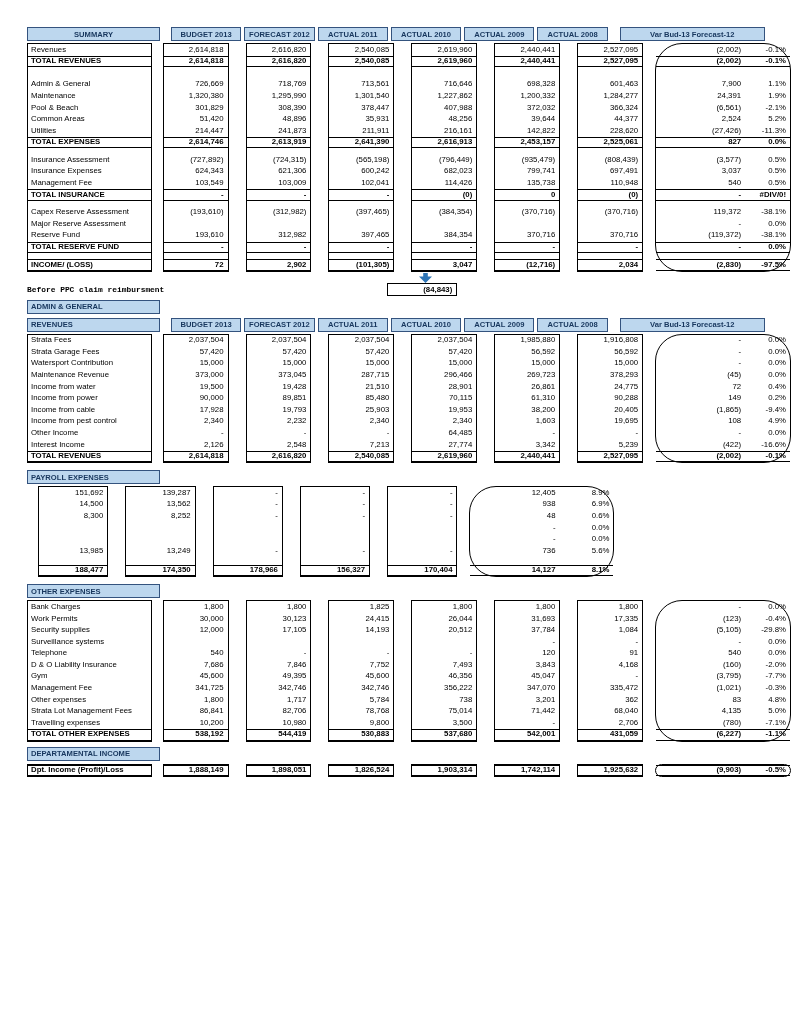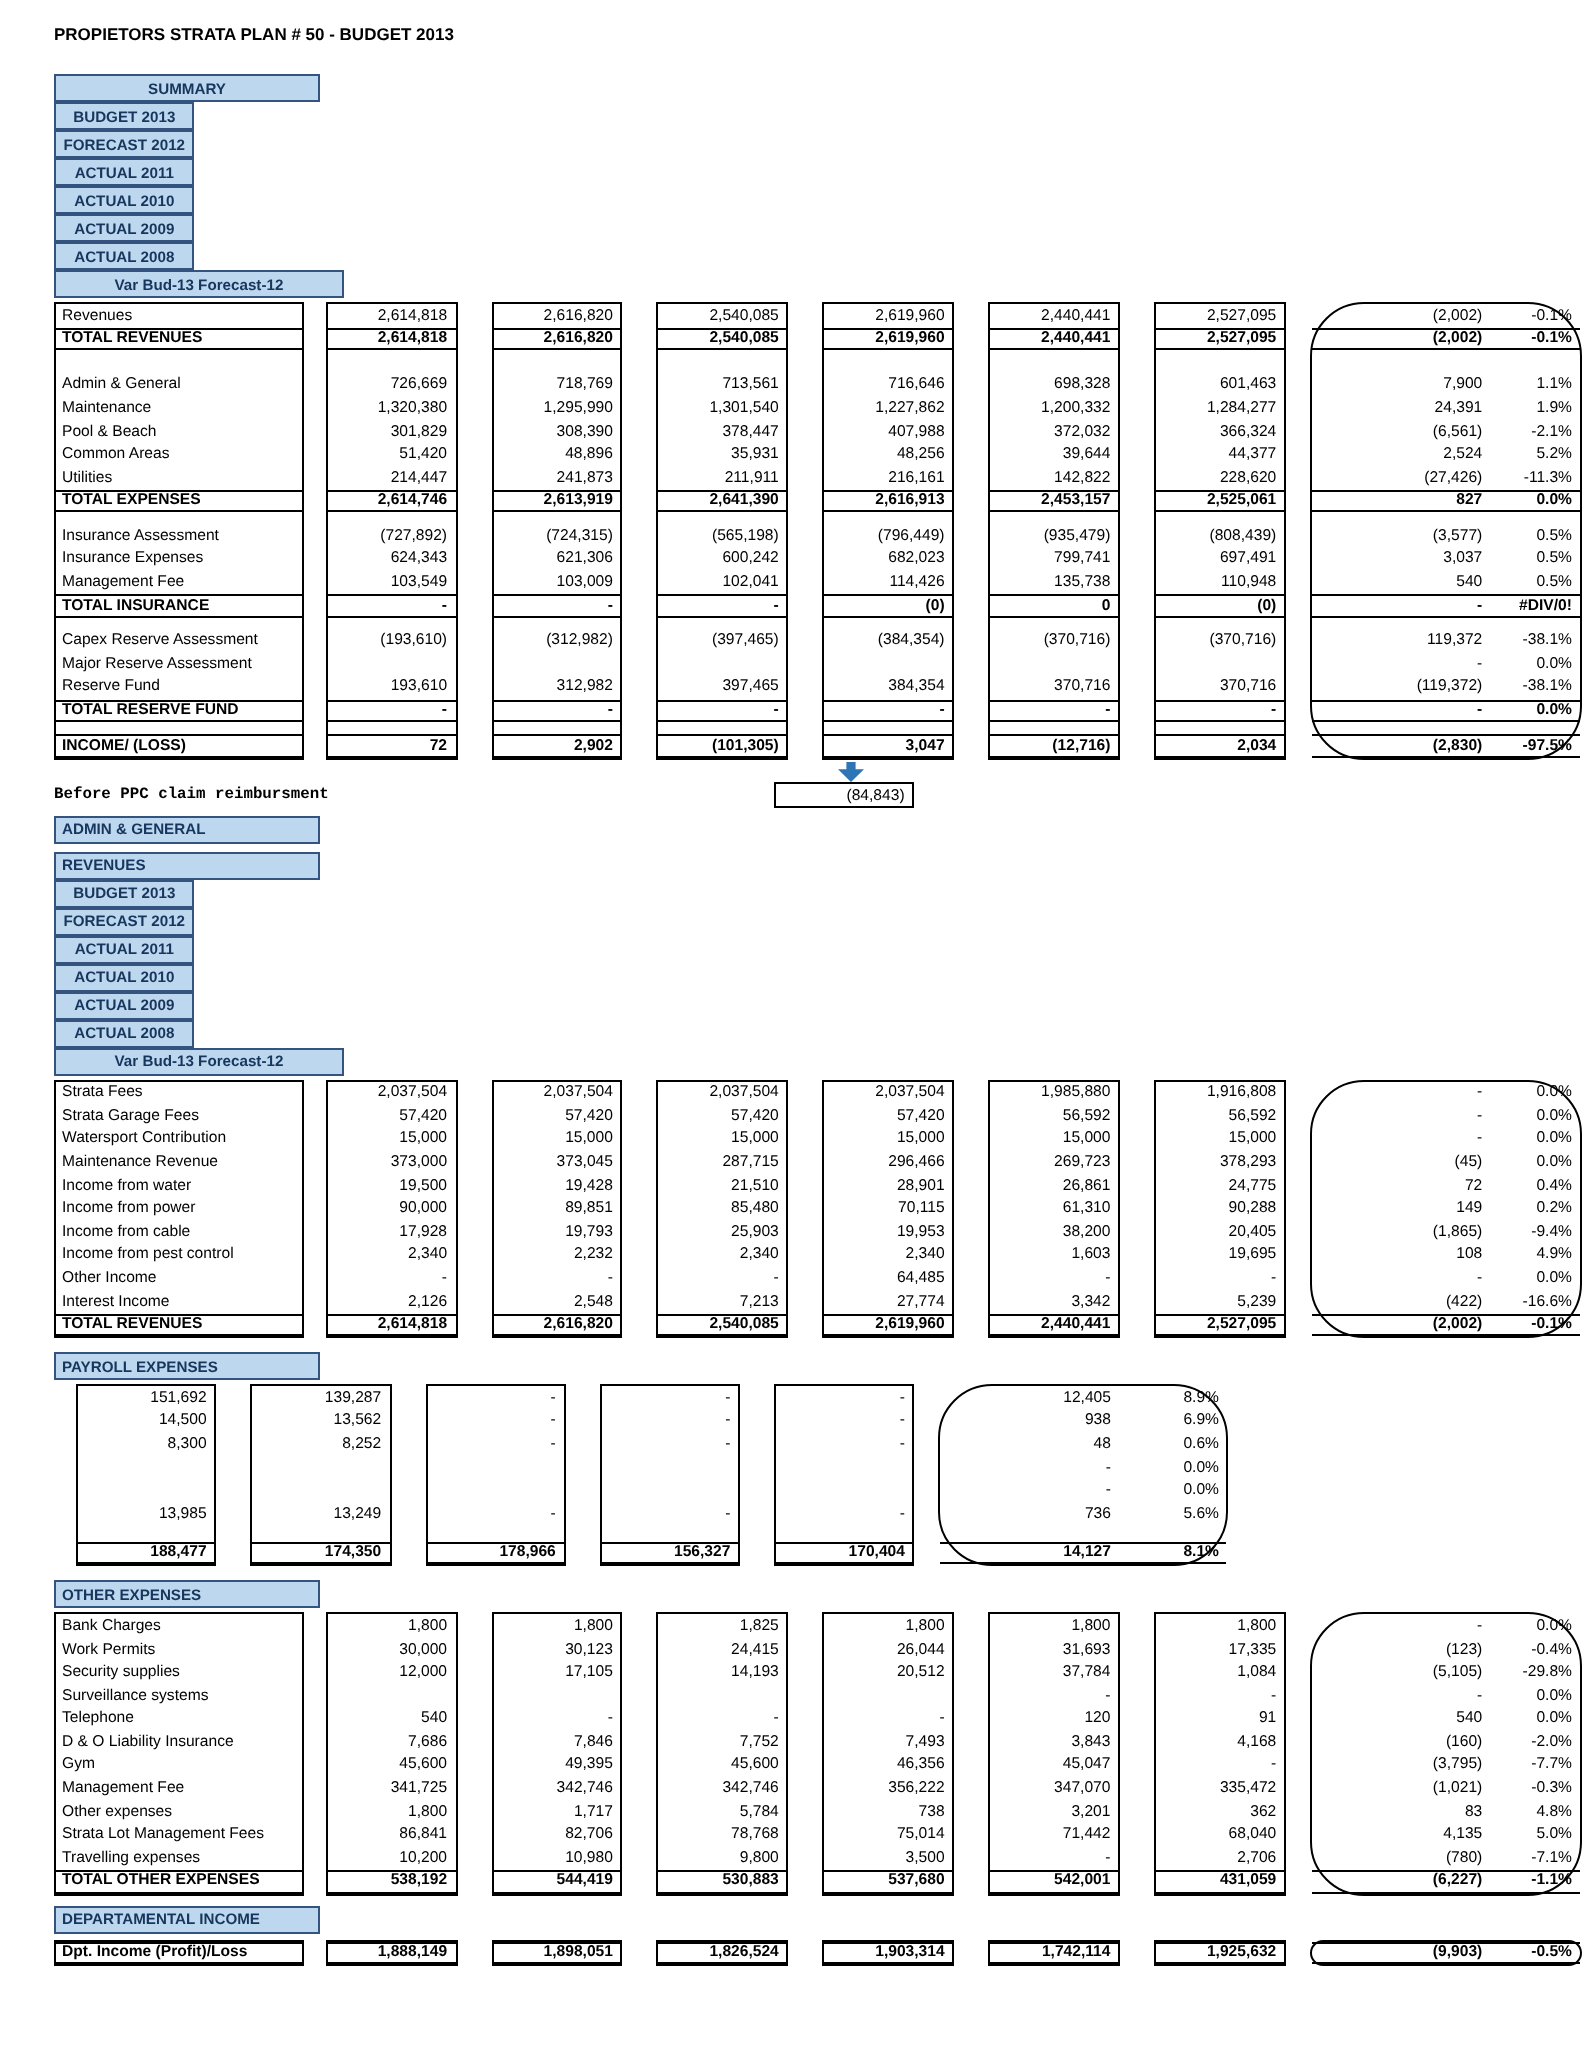--- a/index.html
+++ b/index.html
@@ -8,21 +8,21 @@
     --header_text:#17365D;
     --arrow:#2E75B6;
   }
   *{margin:0;padding:0;box-sizing:border-box;}
   body{width:791px;height:1024px;background:#fff;color:#000;
        font-family:"Liberation Sans",sans-serif;overflow:hidden;}
   .sheet{position:relative;padding:12px 0 0 27px;width:791px;}
   .title{font-size:8.5px;font-weight:bold;white-space:nowrap;}
 
   
-  .hdrrow{display:flex;margin-top:15px;flex-direction:column;}
+  .hdrrow{display:flex;margin-top:15px;}
   .hbox{background:var(--header_fill);border:1.5px solid var(--header_border);
         color:var(--header_text);font-weight:bold;font-size:7.6px;height:14px;
         display:flex;align-items:center;justify-content:center;white-space:nowrap;overflow:hidden;}
   .hlbl{width:133px;}
   .hleft{justify-content:flex-start;padding-left:3px;}
   .hcol{width:70.3px;margin-right:3px;}
   .hcol.lastc{margin-right:0;}
   .hvar{width:145px;text-align:right;}
   .sechdr{margin-top:7px;}
 
@@ -45,29 +45,28 @@
   .blank-half{height:6px;}
   .blank-mid{height:8px;}
   .vn{width:85px;text-align:right;}
   .vp{flex:1;text-align:right;padding-right:4px;}
 
   
   .arrowrow{height:10px;margin-top:1px;position:relative;}
   .arrow-svg{position:absolute;left:392px;top:0;fill:var(--arrow);}
   .noterow{display:flex;align-items:center;height:14px;}
   .notelabel{width:360px;text-align:left;font-weight:bold;font-size:7.9px;padding-right:5px;font-family:Liberation Mono, monospace;}
-  .notebox{width:70.3px;height:13px;border:1.5px solid #000;font-weight:normal;font-size:7.8px;
+  .notebox{width:70.3px;height:13px;border:1.5px solid #000;font-weight:bold;font-size:7.8px;
            display:flex;align-items:center;justify-content:flex-end;padding-right:4px;}
 </style>
 </head>
 <body>
 
 <div class="sheet">
 
-  <div class="title">PROPIETORS STRATA PLAN # 50 - BUDGET 2013</div>
 
   <div class="hdrrow">
     <div class="hbox hlbl">SUMMARY</div>
     <div class="gap11"></div>
     <div class="hbox hcol">BUDGET 2013</div>
     <div class="hbox hcol">FORECAST 2012</div>
     <div class="hbox hcol">ACTUAL 2011</div>
     <div class="hbox hcol">ACTUAL 2010</div>
     <div class="hbox hcol">ACTUAL 2009</div>
     <div class="hbox hcol lastc">ACTUAL 2008</div>

